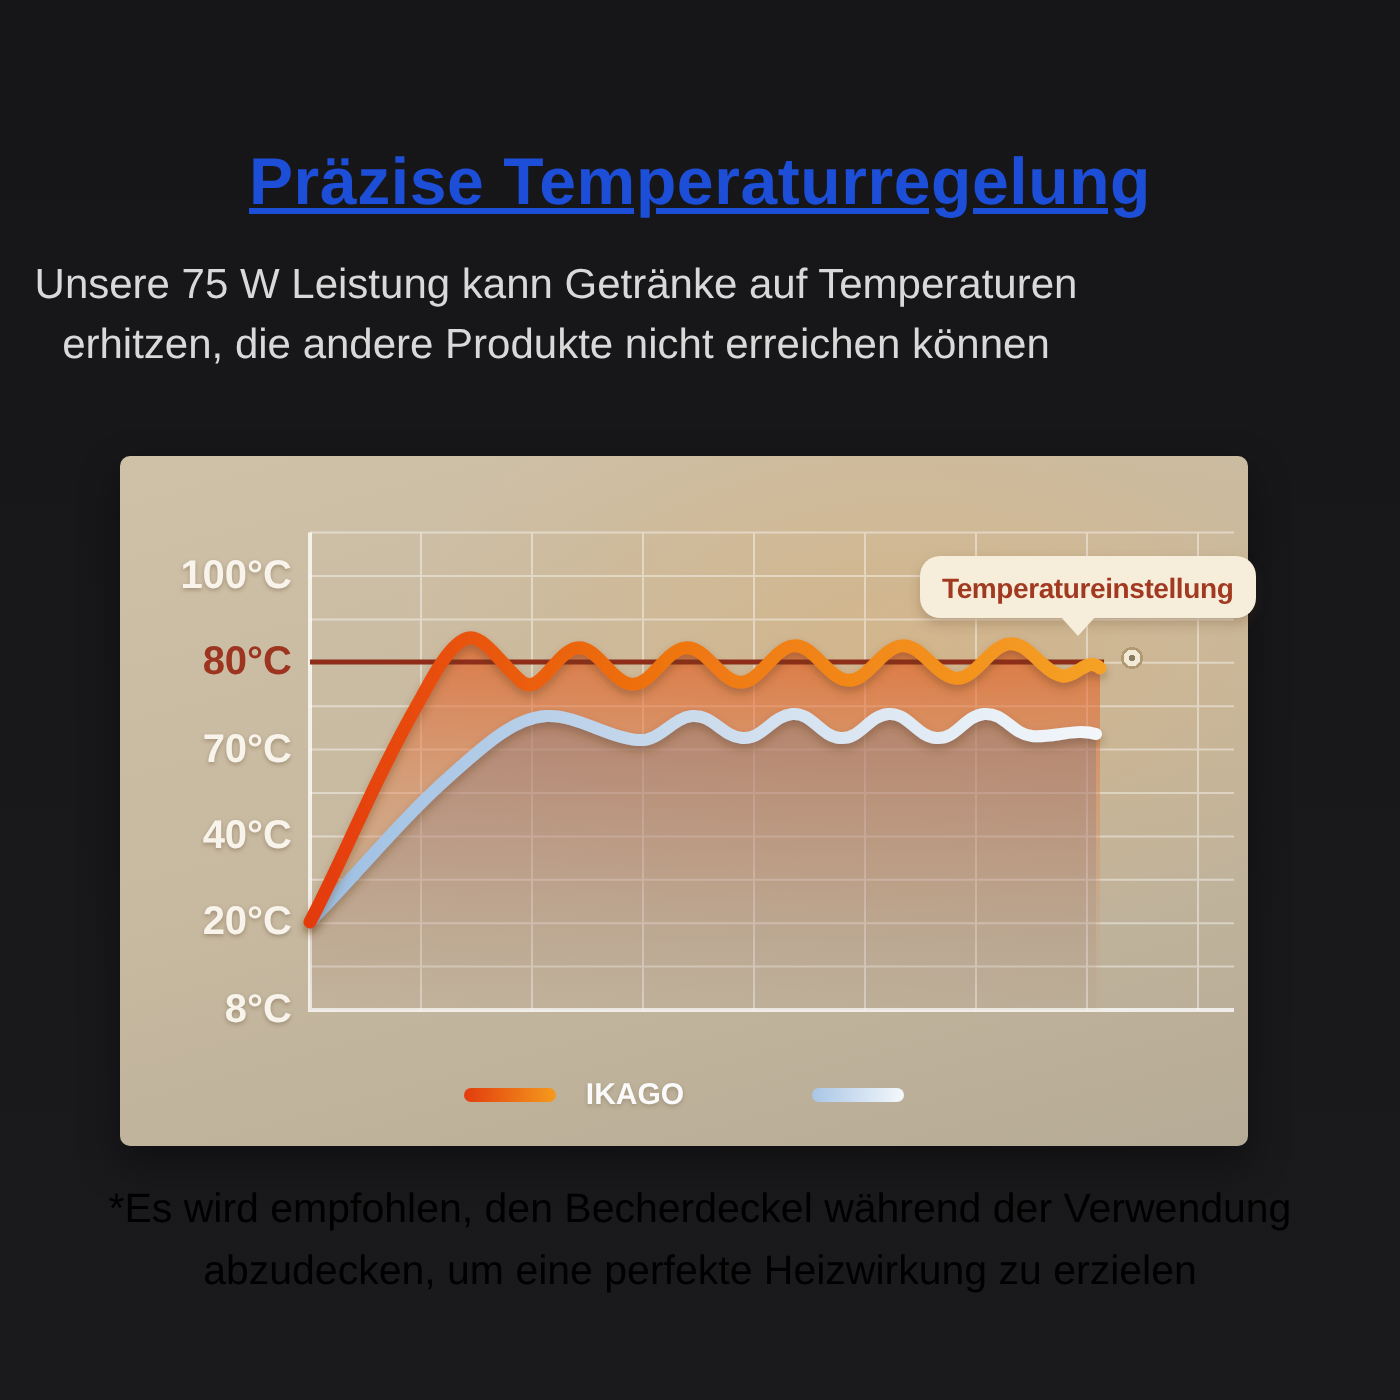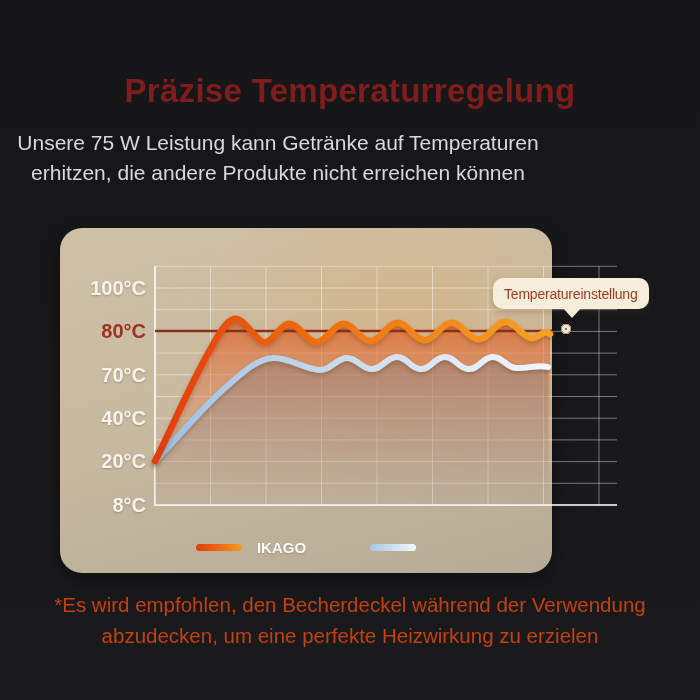--- a/index.html
+++ b/index.html
@@ -3,46 +3,46 @@
 <meta charset="utf-8">
 <style>
   html,body{margin:0;padding:0;}
   body{
     width:700px;height:700px;position:relative;overflow:hidden;
     background:linear-gradient(180deg,#161619 0%,#18181b 50%,#1a1a1d 100%);
     font-family:"Liberation Sans", sans-serif;
   }
   .title{
     position:absolute;top:72px;left:0;width:700px;text-align:center;
-    font-size:33px;font-weight:bold;color:#7f1d1d;letter-spacing:.3px;
+    font-size:33px;font-weight:bold;color:#1d4ed8;letter-spacing:.3px;text-decoration:underline;
   }
   .subtitle{
     position:absolute;top:128px;left:0;width:556px;text-align:center;
     font-size:21px;color:#d9d9d9;line-height:30px;font-weight:400;
   }
   .card{
-    position:absolute;left:60px;top:228px;width:492px;height:345px;
-    border-radius:22px;
+    position:absolute;left:60px;top:228px;width:564px;height:345px;
+    border-radius:5px;
     background:
       radial-gradient(75% 70% at 70% 28%, rgba(232,168,88,.30), rgba(232,168,88,0) 62%),
       linear-gradient(165deg,#cfc1a8 0%,#c7b9a0 50%,#b6ab96 100%);
     box-shadow:0 8px 20px rgba(0,0,0,.4);
   }
   .chart-svg{position:absolute;left:0;top:0;width:594px;height:345px;}
   .ylab{
     position:absolute;left:0;width:86px;text-align:right;
     font-size:20px;font-weight:bold;color:#f8f4ec;line-height:24px;
     text-shadow:0 1px 2px rgba(110,92,64,.45);
   }
   .ylab.hl{color:#9c3420;text-shadow:none;}
   .badge{
-    position:absolute;left:433px;top:50px;height:31px;padding:0 11px;
+    position:absolute;left:400px;top:50px;height:31px;padding:0 11px;
     background:#f6eedb;border-radius:10px;
     display:flex;align-items:center;justify-content:center;white-space:nowrap;
-    font-size:14px;font-weight:normal;color:#a23a22;letter-spacing:-.2px;
+    font-size:14px;font-weight:bold;color:#a23a22;letter-spacing:-.2px;
     box-shadow:0 3px 6px rgba(90,60,30,.25);
   }
   .badge::after{
     content:"";position:absolute;top:100%;left:70px;margin-top:-1px;
     border:9px solid transparent;border-top:10px solid #f6eedb;border-bottom:0;
   }
   .marker{
     position:absolute;left:500px;top:95px;width:12px;height:12px;border-radius:50%;
     background:radial-gradient(circle at 50% 50%,
       #8a7a5e 0 1.5px,#f2e9d6 1.5px 4.2px,#b09a72 4.2px 5.5px,rgba(0,0,0,0) 5.5px);
@@ -51,21 +51,21 @@
     position:absolute;left:0;right:0;bottom:17px;
     display:flex;justify-content:center;align-items:center;gap:64px;
   }
   .leg-item{display:flex;align-items:center;gap:15px;}
   .swatch{width:46px;height:7px;border-radius:4px;}
   .swatch.s0{background:linear-gradient(90deg,#e23c0e,#f59a1d);}
   .swatch.s1{background:linear-gradient(90deg,#a9c6e6,#f4f8fb);}
   .leg-label{font-size:15px;font-weight:bold;color:#fafafa;text-shadow:0 1px 2px rgba(110,92,64,.35);}
   .footer{
     position:absolute;top:589px;left:0;width:700px;text-align:center;
-    font-size:20.5px;color:#c2410c;line-height:31px;font-weight:400;
+    font-size:20.5px;color:#000000;line-height:31px;font-weight:400;
   }
 </style>
 </head>
 <body>
 
 <div class="title">Präzise Temperaturregelung</div>
 
 <div class="subtitle">
   <div>Unsere 75 W Leistung kann Getränke auf Temperaturen</div>
   <div>erhitzen, die andere Produkte nicht erreichen können</div>

